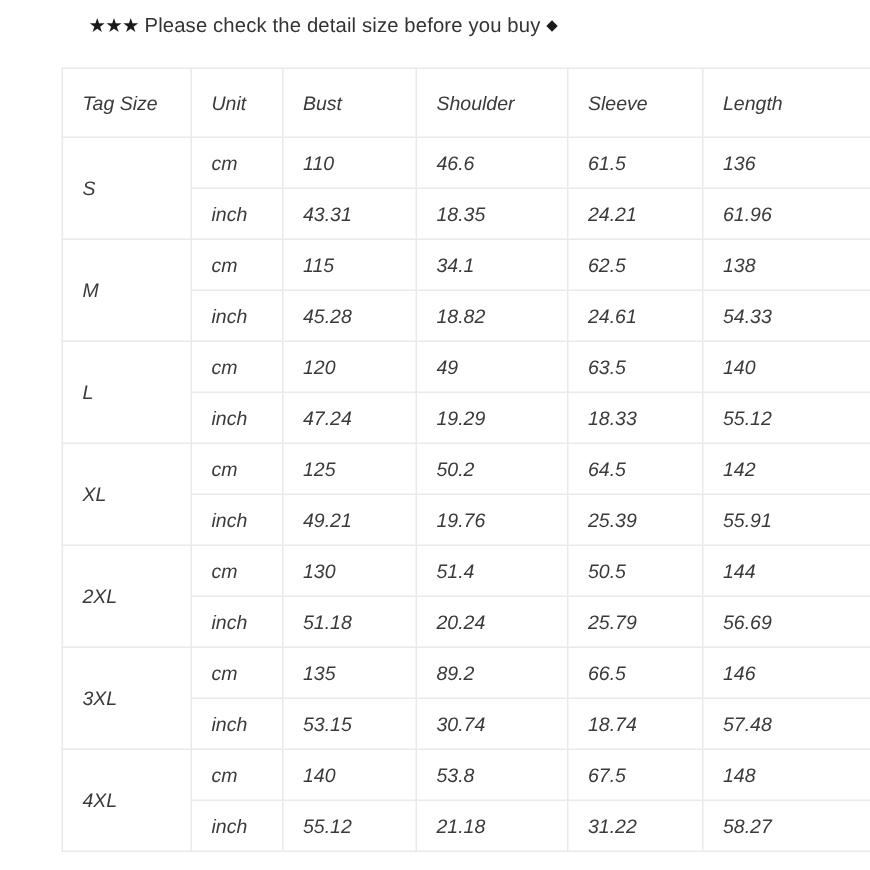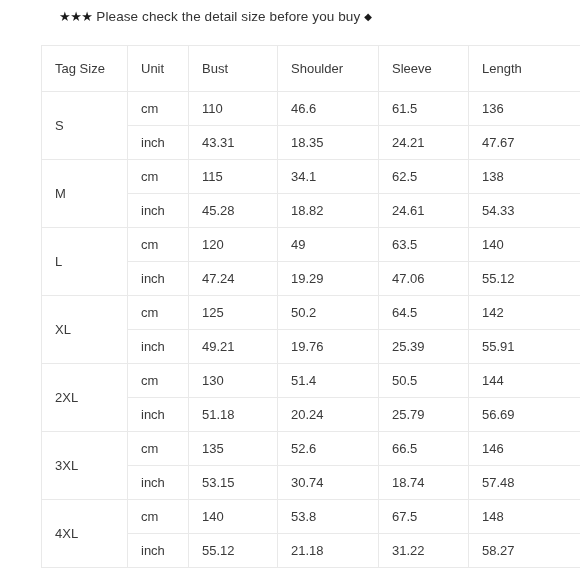--- a/index.html
+++ b/index.html
@@ -42,20 +42,21 @@
     vertical-align: 1px;
   }
   .size-table {
     position: absolute;
     left: 41px;
     top: 45px;
     width: 539px;
     border-collapse: collapse;
     table-layout: fixed;
     font-size: 13px;
+    font-style: italic;
   }
   .size-table col.c-tag    { width: 86px; }
   .size-table col.c-unit   { width: 61px; }
   .size-table col.c-bust   { width: 89px; }
   .size-table col.c-shoul  { width: 101px; }
   .size-table col.c-sleeve { width: 90px; }
   .size-table col.c-length { width: 112px; }
 
   .size-table th,
   .size-table td {
@@ -123,21 +124,21 @@
           <td>110</td>
           <td>46.6</td>
           <td>61.5</td>
           <td>136</td>
         </tr>
         <tr>
           <td>inch</td>
           <td>43.31</td>
           <td>18.35</td>
           <td>24.21</td>
-          <td>47.67</td>
+          <td>61.96</td>
         </tr>
         <tr>
           <td class="tagcell" rowspan="2">M</td>
           <td>cm</td>
           <td>115</td>
           <td>34.1</td>
           <td>62.5</td>
           <td>138</td>
         </tr>
         <tr>
@@ -152,21 +153,21 @@
           <td>cm</td>
           <td>120</td>
           <td>49</td>
           <td>63.5</td>
           <td>140</td>
         </tr>
         <tr>
           <td>inch</td>
           <td>47.24</td>
           <td>19.29</td>
-          <td>47.06</td>
+          <td>18.33</td>
           <td>55.12</td>
         </tr>
         <tr>
           <td class="tagcell" rowspan="2">XL</td>
           <td>cm</td>
           <td>125</td>
           <td>50.2</td>
           <td>64.5</td>
           <td>142</td>
         </tr>
@@ -189,21 +190,21 @@
           <td>inch</td>
           <td>51.18</td>
           <td>20.24</td>
           <td>25.79</td>
           <td>56.69</td>
         </tr>
         <tr>
           <td class="tagcell" rowspan="2">3XL</td>
           <td>cm</td>
           <td>135</td>
-          <td>52.6</td>
+          <td>89.2</td>
           <td>66.5</td>
           <td>146</td>
         </tr>
         <tr>
           <td>inch</td>
           <td>53.15</td>
           <td>30.74</td>
           <td>18.74</td>
           <td>57.48</td>
         </tr>

